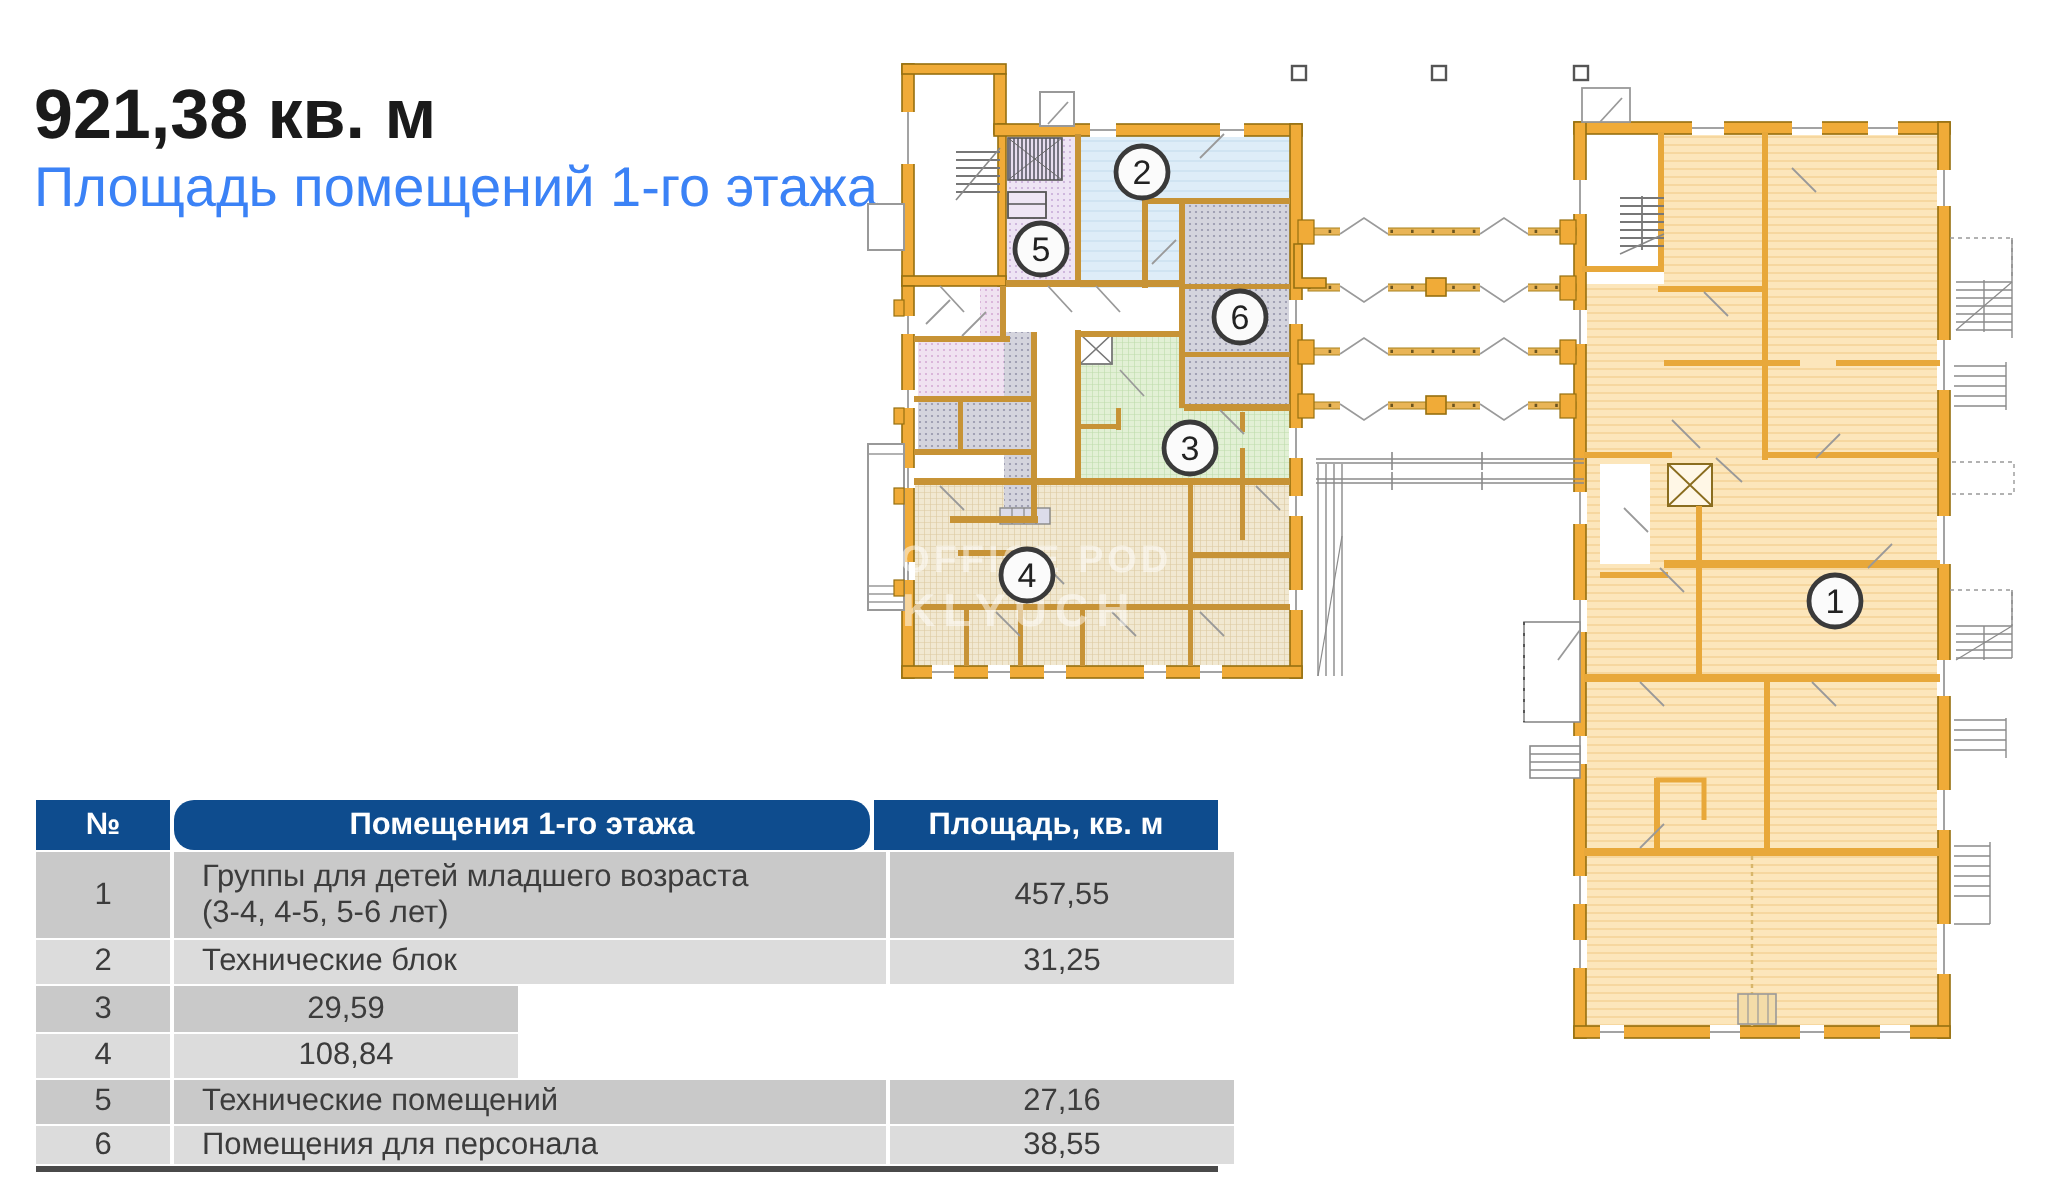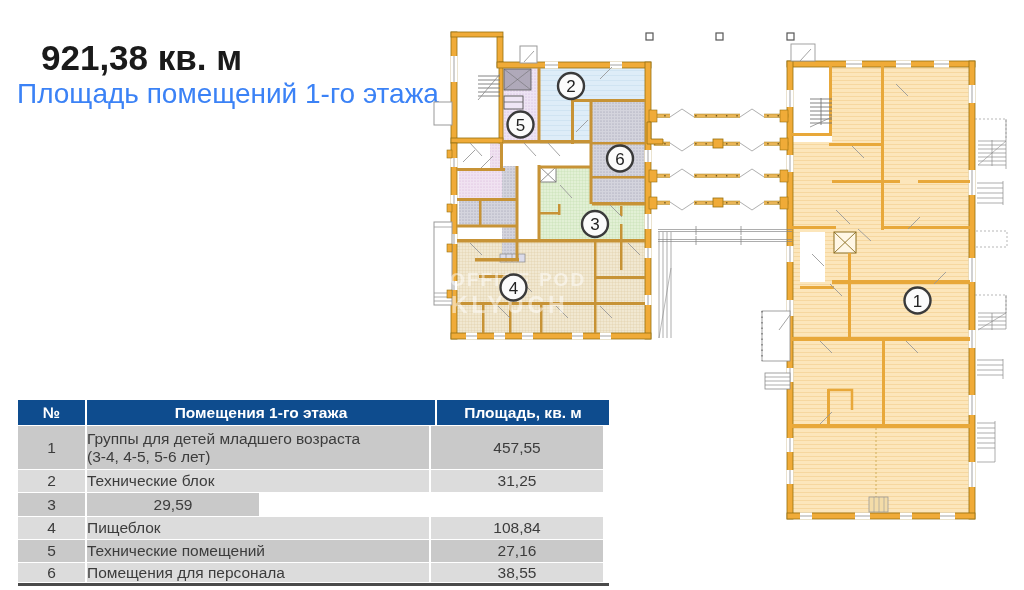--- a/index.html
+++ b/index.html
@@ -1,26 +1,26 @@
 <!DOCTYPE html>
 <html><head>
 <meta charset="utf-8">
 <style>
   html,body{margin:0;padding:0;width:1024px;height:590px;background:#ffffff;overflow:hidden;
     font-family:"Liberation Sans", sans-serif;}
   #page{position:relative;width:1024px;height:590px;}
-  #title{position:absolute;left:17px;top:38px;font-size:35px;font-weight:bold;color:#1a1a1a;letter-spacing:0px;margin-left:24px;}
+  #title{position:absolute;left:17px;top:38px;font-size:35px;font-weight:bold;color:#1a1a1a;letter-spacing:0px;}
   #subtitle{position:absolute;left:17px;top:78px;font-size:28px;color:#3b82f6;}
   #tbl{position:absolute;left:18px;top:400px;width:591px;font-size:15.5px;color:#3c3c3c;}
   .trow{display:flex;margin-bottom:1px;}
   .c1{width:67px;text-align:center;margin-right:2px;flex:none;display:flex;align-items:center;justify-content:center;}
-  .c2{width:342px;padding-left:0;margin-right:2px;flex:none;display:flex;align-items:center;}
+  .c2{width:342px;padding-left:14px;margin-right:2px;flex:none;display:flex;align-items:center;}
   .c3{width:172px;text-align:center;flex:none;display:flex;align-items:center;justify-content:center;}
   .hdr .c1,.hdr .c2,.hdr .c3{background:#0e4c8e;color:#ffffff;font-weight:bold;height:25px;}
-  .hdr .c2{justify-content:center;padding-left:0;width:348px;}
+  .hdr .c2{justify-content:center;padding-left:0;width:348px;border-radius:10px;}
   .odd .c1,.odd .c2,.odd .c3{background:#c9c9c9;}
   .even .c1,.even .c2,.even .c3{background:#dcdcdc;}
   .h43{height:43px;} .h22{height:22px;} .h23{height:23px;} .h18{height:19px;}
   #tblbottom{height:3px;background:#4a4a4a;margin-top:0px;}
   svg{position:absolute;left:0;top:0;}
 </style>
 </head>
 <body>
 <div id="page">
 
@@ -48,21 +48,20 @@
         <div class="c3 h22">31,25</div>
       </div>
 
   <div class="trow odd">
         <div class="c1 h23">3</div>
         <div class="c3 h23">29,59</div>
       </div>
 
   <div class="trow even">
         <div class="c1 h22">4</div>
-        <div class="c2 h22">Пищеблок</div>
         <div class="c3 h22">108,84</div>
       </div>
 
   <div class="trow odd">
         <div class="c1 h22">5</div>
         <div class="c2 h22">Технические помещений</div>
         <div class="c3 h22">27,16</div>
       </div>
 
   <div class="trow even">

